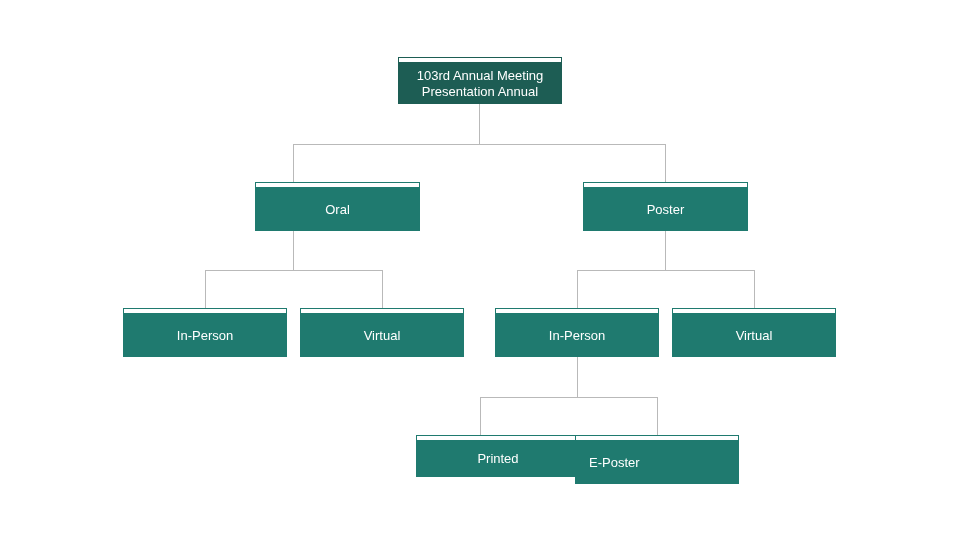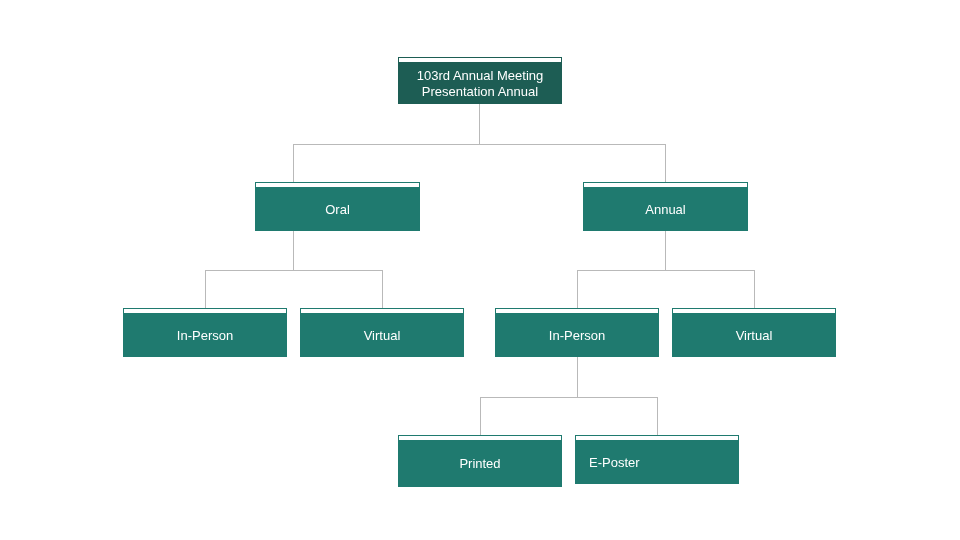--- a/index.html
+++ b/index.html
@@ -89,21 +89,21 @@
     </div>
   </div>
 
   <div class="node" style="left:211px; top:182px; width:165px; height:49px;margin-left:44px;">
     <div class="strip"></div>
     <div class="body">Oral</div>
   </div>
 
   <div class="node" style="left:583px; top:182px; width:165px; height:49px;">
     <div class="strip"></div>
-    <div class="body">Annual</div>
+    <div class="body">Poster</div>
   </div>
 
   <div class="node" style="left:123px; top:308px; width:164px; height:49px;">
     <div class="strip"></div>
     <div class="body">In-Person</div>
   </div>
 
   <div class="node" style="left:300px; top:308px; width:164px; height:49px;">
     <div class="strip"></div>
     <div class="body">Virtual</div>
@@ -112,21 +112,21 @@
   <div class="node" style="left:495px; top:308px; width:164px; height:49px;">
     <div class="strip"></div>
     <div class="body">In-Person</div>
   </div>
 
   <div class="node" style="left:672px; top:308px; width:164px; height:49px;">
     <div class="strip"></div>
     <div class="body">Virtual</div>
   </div>
 
-  <div class="node" style="left:398px; top:435px; width:164px; height:52px;">
+  <div class="node" style="left:416px; top:435px; width:164px; height:42px;">
     <div class="strip"></div>
     <div class="body">Printed</div>
   </div>
 
   <div class="node" style="left:575px; top:435px; width:164px; height:49px;">
     <div class="strip"></div>
     <div class="body align-left">E-Poster</div>
   </div>
 
 </div>

